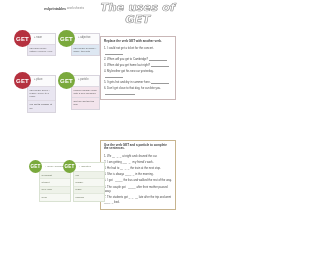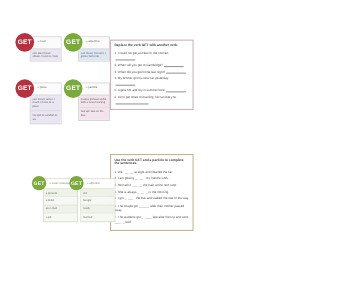--- a/index.html
+++ b/index.html
@@ -129,20 +129,30 @@
     vertical-align:bottom;
     margin:0 1px;
   }
   .blank.lg{min-width:30px;}
 </style>
 </head>
 <body>
 
 <div class="page">
 
+  <div class="header">
+    <div class="logo">
+      <span class="logo-mark">eslprintables</span>
+      <span class="logo-word">worksheets</span>
+    </div>
+    <div class="title">
+      <span>The uses of</span>
+      <span class="l2">GET</span>
+    </div>
+  </div>
 
   <div class="cards">
 
     <div class="card" style="left:14px;top:2px;">
       <div class="card-body">
         <div class="card-head bg-white">+ noun</div>
         <div class="card-note bg-lav">can also mean: obtain / receive / buy</div>
       </div>
       <div class="circle c-red">GET</div>
     </div>

